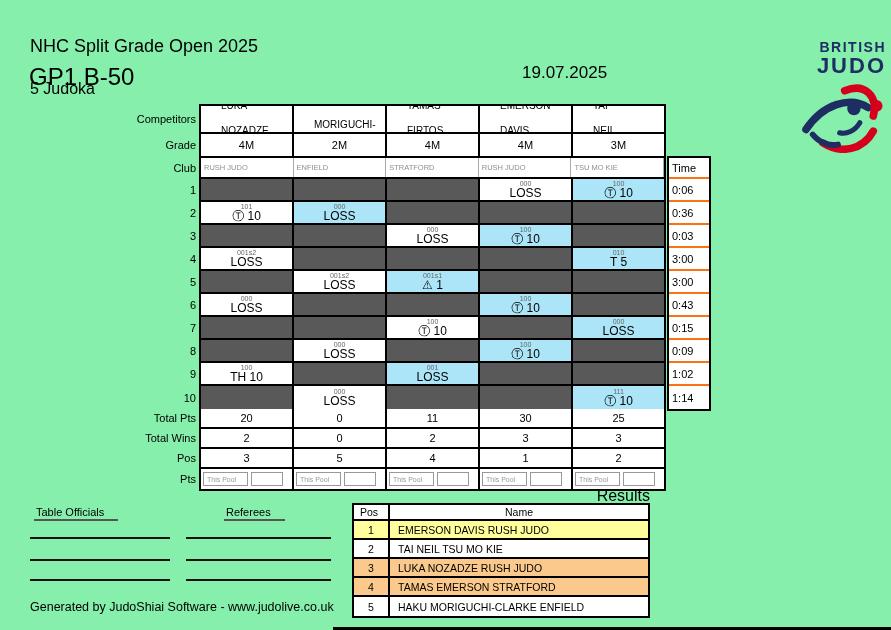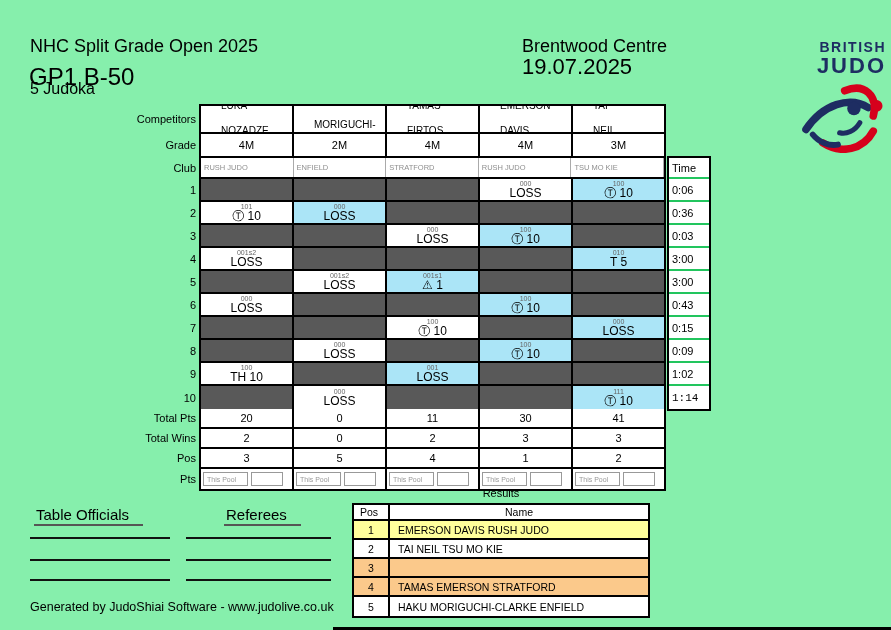--- a/index.html
+++ b/index.html
@@ -5,21 +5,21 @@
   html,body{margin:0;padding:0;background:#fff;}
   .page{position:relative;width:891px;height:630px;background:#86efac;overflow:hidden;
         font-family:"Liberation Sans",sans-serif;color:#000;}
   .abs{position:absolute;}
 
   
   .h-title{left:30px;top:36px;font-size:18px;}
   .h-sub{left:29px;top:63px;font-size:24px;}
   .h-judoka{left:30px;top:80px;font-size:16px;}
   .h-venue{left:522px;top:36px;font-size:18px;}
-  .h-date{left:522px;top:54px;font-size:22px;}
+  .h-date{left:522px;top:63px;font-size:17px;}
 
   
   .logo{left:792px;top:40px;width:94px;text-align:right;line-height:1;}
   .logo .l1{font-size:14px;font-weight:bold;color:var(--logo_navy);letter-spacing:1.5px;display:block;}
   .logo .l2{font-size:22px;font-weight:bold;color:var(--logo_navy);letter-spacing:2px;display:block;margin-top:1px;}
   .logo svg{margin-top:2px;}
 
   
   .pool{left:199px;top:104px;width:467px;border:2px solid #000;box-sizing:border-box;background:#fff;}
   .row{display:flex;border-bottom:2px solid #000;box-sizing:border-box;position:relative;}
@@ -42,53 +42,52 @@
   .sup{font-size:7px;color:#666;line-height:1;}
   .val{font-size:12px;line-height:1.05;}
   .poollabel{position:absolute;right:calc(100% + 5px);top:50%;transform:translateY(-50%);
              font-size:11px;white-space:nowrap;}
   .ptsbox{display:flex;flex-direction:row;align-items:center;justify-content:flex-start;gap:3px;padding:0 2px;}
   .tp-left{width:52%;height:14px;border:1px solid #999;font-size:7px;color:#9a9a9a;display:flex;align-items:center;padding-left:3px;box-sizing:border-box;}
   .tp-right{width:36%;height:14px;border:1px solid #999;box-sizing:border-box;}
 
   
   .timecol{left:667px;top:156px;width:44px;border:2px solid #000;box-sizing:border-box;background:#fff;}
-  .tcell{height:23px;border-bottom:2px solid #22c55e;box-sizing:border-box;display:flex;align-items:center;
+  .tcell{height:23px;border-bottom:2px solid #f97316;box-sizing:border-box;display:flex;align-items:center;
          padding-left:3px;font-size:11px;background:#fff;}
   .tcell.thead{height:21px;}
-  .tcell:last-child{border-bottom:none;font-family:Liberation Mono, monospace;}
-
-  
-  .results-title{left:352px;top:487px;width:298px;text-align:center;font-size:11px;}
+  .tcell:last-child{border-bottom:none;}
+
+  
+  .results-title{left:352px;top:487px;width:298px;text-align:right;font-size:16px;}
   .results{left:352px;top:503px;width:298px;border:2px solid #000;box-sizing:border-box;background:#fff;}
   .rrow{display:flex;height:19px;border-bottom:2px solid #000;box-sizing:border-box;}
   .rrow:last-child{border-bottom:none;}
   .rrow.rhead{height:16px;}
   .rpos{width:36px;border-right:2px solid #000;box-sizing:border-box;display:flex;align-items:center;
         justify-content:center;font-size:10.5px;}
   .rhead .rpos{justify-content:flex-start;padding-left:6px;}
   .rname{flex:1;display:flex;align-items:center;padding-left:8px;font-size:10.5px;}
   .rhead .rname{justify-content:center;padding-left:0;}
 
   
-  .off-head{font-size:15px;border-bottom:2px solid #555;padding:0 14px 1px 2px;}
+  .off-head{font-size:11px;border-bottom:2px solid #555;padding:0 14px 1px 2px;}
   .sigline{height:2px;background:#111;}
 
   .footer{left:30px;top:600px;font-size:12.5px;}
   .bottomline{left:333px;top:627px;width:558px;height:3px;background:#000;}
 </style>
 </head>
 <body>
 
 <div class="page">
 
   <div class="abs h-title">NHC Split Grade Open 2025</div>
   <div class="abs h-sub">GP1 B-50</div>
   <div class="abs h-judoka">5 Judoka</div>
-  <div class="abs h-venue">Brentwood Centre</div>
   <div class="abs h-date">19.07.2025</div>
 
   <div class="abs logo">
     <span class="l1">BRITISH</span>
     <span class="l2">JUDO</span>
     <svg width="86" height="74" viewBox="0 0 100 88">
       <g fill="none" stroke-linecap="round">
         <path d="M6,60 C26,30 58,20 80,34" stroke="#1e2d62" stroke-width="9"></path>
         <path d="M52,14 C76,4 92,20 86,44" stroke="#d6001c" stroke-width="9"></path>
         <path d="M26,76 C48,90 74,84 86,62" stroke="#d6001c" stroke-width="9"></path>
@@ -287,21 +286,21 @@
           </div>
         </div>
       </div>
     <div id="summary-rows">
         <div class="row srow">
           <span class="poollabel">Total Pts</span>
           <div class="cell">20</div>
           <div class="cell">0</div>
           <div class="cell">11</div>
           <div class="cell">30</div>
-          <div class="cell">41</div>
+          <div class="cell">25</div>
         </div>
         <div class="row srow">
           <span class="poollabel">Total Wins</span>
           <div class="cell">2</div>
           <div class="cell">0</div>
           <div class="cell">2</div>
           <div class="cell">3</div>
           <div class="cell">3</div>
         </div>
         <div class="row srow">
@@ -361,20 +360,21 @@
   <div class="rrow" style="background: rgb(255, 255, 155);">
         <div class="rpos">1</div>
         <div class="rname">EMERSON DAVIS RUSH JUDO</div>
       </div>
       <div class="rrow" style="background: rgb(255, 255, 255);">
         <div class="rpos">2</div>
         <div class="rname">TAI  NEIL TSU MO KIE</div>
       </div>
       <div class="rrow" style="background: rgb(251, 201, 139);">
         <div class="rpos">3</div>
+        <div class="rname">LUKA NOZADZE RUSH JUDO</div>
       </div>
       <div class="rrow" style="background: rgb(251, 201, 139);">
         <div class="rpos">4</div>
         <div class="rname">TAMAS EMERSON STRATFORD</div>
       </div>
       <div class="rrow" style="background: rgb(255, 255, 255);">
         <div class="rpos">5</div>
         <div class="rname">HAKU MORIGUCHI-CLARKE ENFIELD</div>
       </div>
     </div>

